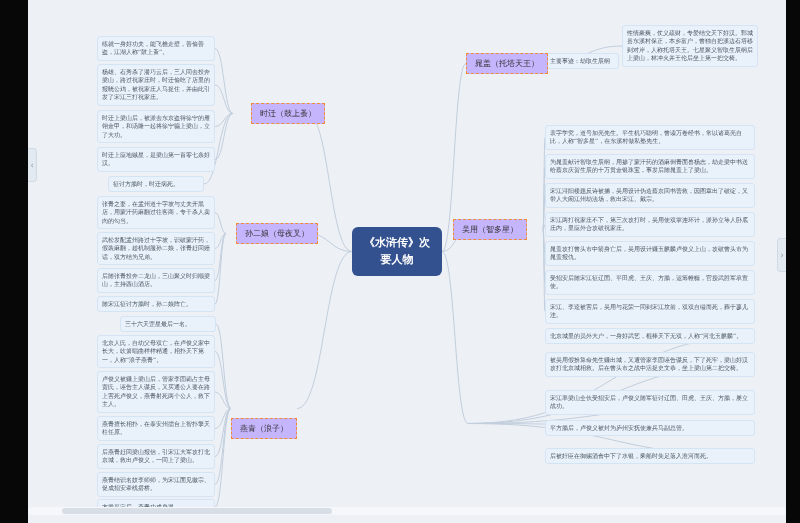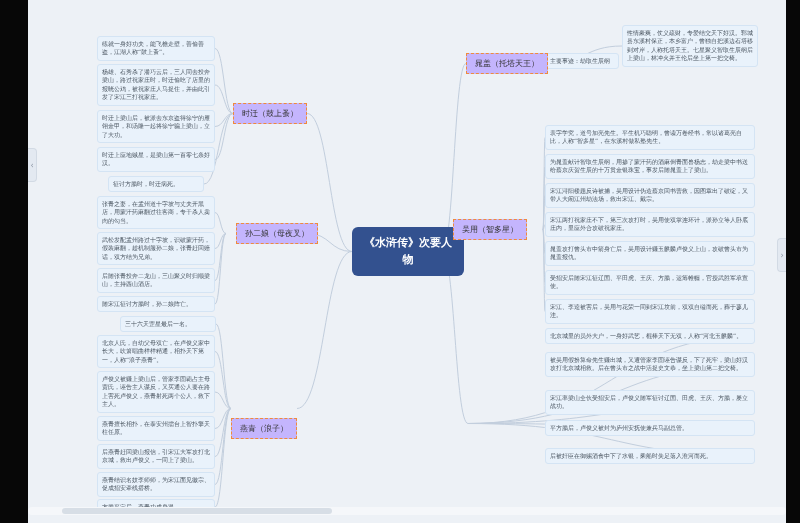--- a/index.html
+++ b/index.html
@@ -7,21 +7,21 @@
   body { font-family:"DejaVu Sans","Liberation Sans",sans-serif; }
   #stage { position:relative; width:800px; height:523px; background:#edf1f6; overflow:hidden; }
   #connectors { position:absolute; left:0; top:0; z-index:0; }
   .conn { fill:none; stroke:#c2cedd; stroke-width:1; }
   .note { position:absolute; z-index:1; background:#e9f2fb; border:1px solid #d4e4f4;
           border-radius:3px; padding:3px 4px; font-size:6px; line-height:1.4;
           color:#4a5560; cursor:pointer; }
   .branch { position:absolute; z-index:2; background:#c4b5fd; border:1px dashed #f08a3c;
             border-radius:0; padding:4px 8px; font-size:8px; color:#333;
             white-space:nowrap; cursor:pointer; }
-  #central { position:absolute; z-index:2; left:352px; top:227px; width:112px;
+  #central { position:absolute; z-index:2; left:352px; top:227px; width:90px;
              background:#33518f; color:#fff; border-radius:6px; padding:8px 10px;
              font-size:11px; font-weight:bold; text-align:center; line-height:1.5;
              cursor:pointer; }
   .bar { position:absolute; top:0; height:523px; background:#070707; z-index:6; }
   #bar-left { left:0; width:28px; }
   #bar-right { left:786px; width:14px; }
   .handle { position:absolute; z-index:5; width:9px; height:34px; background:#e3e9f1;
             border:1px solid #d2dae4; color:#8a94a3; font-size:8px; display:flex;
             align-items:center; justify-content:center; cursor:pointer; }
   #handle-left  { left:28px;  top:148px; border-radius:0 4px 4px 0; border-left:none; }
@@ -70,21 +70,21 @@
       <path d="M543,229.5 C544,229.5 544,311.5 545,311.5" class="conn"></path>
       <path d="M468,423.5 C611.5,423.5 611.5,336 755,336" class="conn"></path>
       <path d="M468,423.5 C611.5,423.5 611.5,364.5 755,364.5" class="conn"></path>
       <path d="M468,423.5 C611.5,423.5 611.5,402.5 755,402.5" class="conn"></path>
       <path d="M468,423.5 C611.5,423.5 611.5,428 755,428" class="conn"></path>
       <path d="M468,423.5 C611.5,423.5 611.5,456 755,456" class="conn"></path>
     </svg>
 
   <div id="central">《水浒传》次要人物</div>
 
-  <div class="branch" id="n0" style="left:233px;top:103px">时迁（鼓上蚤）</div>
+  <div class="branch" id="n0" style="left:251px;top:103px">时迁（鼓上蚤）</div>
   <div class="branch" id="n1" style="left:236px;top:223px">孙二娘（母夜叉）</div>
   <div class="branch" id="n2" style="left:231px;top:418px">燕青（浪子）</div>
   <div class="branch" id="n3" style="left:466px;top:53px">晁盖（托塔天王）</div>
   <div class="branch" id="n4" style="left:453px;top:219px">吴用（智多星）</div>
 
   <div class="note" style="left:97px;top:36px;width:118px">练就一身好功夫，能飞檐走壁，善偷善盗，江湖人称“鼓上蚤”。</div>
   <div class="note" style="left:97px;top:64px;width:118px">杨雄、石秀杀了潘巧云后，三人同去投奔梁山，路过祝家庄时，时迁偷吃了店里的报晓公鸡，被祝家庄人马捉住，并由此引发了宋江三打祝家庄。</div>
   <div class="note" style="left:97px;top:110px;width:118px">时迁上梁山后，被派去东京盗得徐宁的雁翎金甲，和汤隆一起将徐宁骗上梁山，立了大功。</div>
   <div class="note" style="left:97px;top:147px;width:118px">时迁上应地贼星，是梁山第一百零七条好汉。</div>
   <div class="note" style="left:108px;top:176px;width:96px">征讨方腊时，时迁病死。</div>

